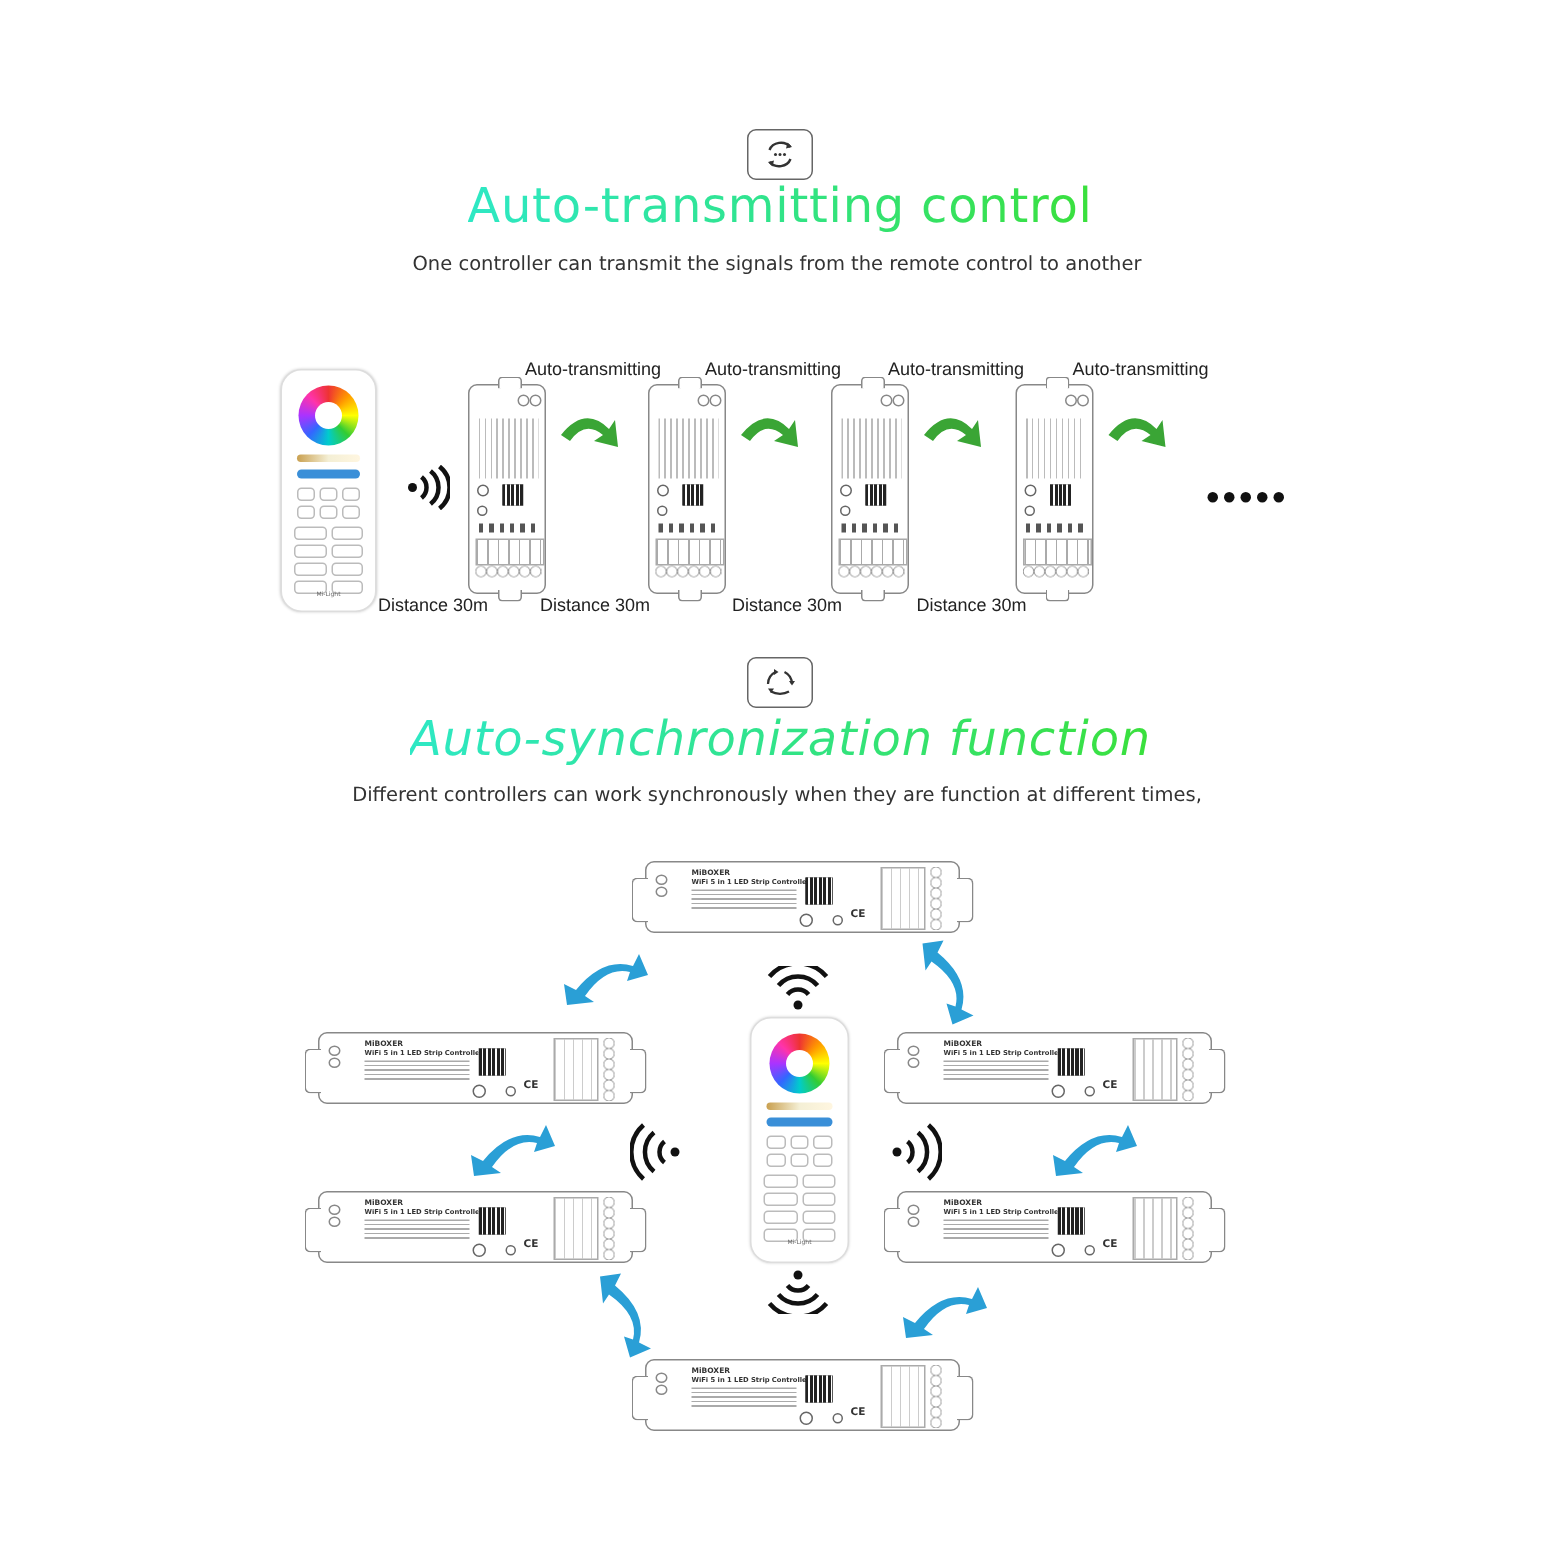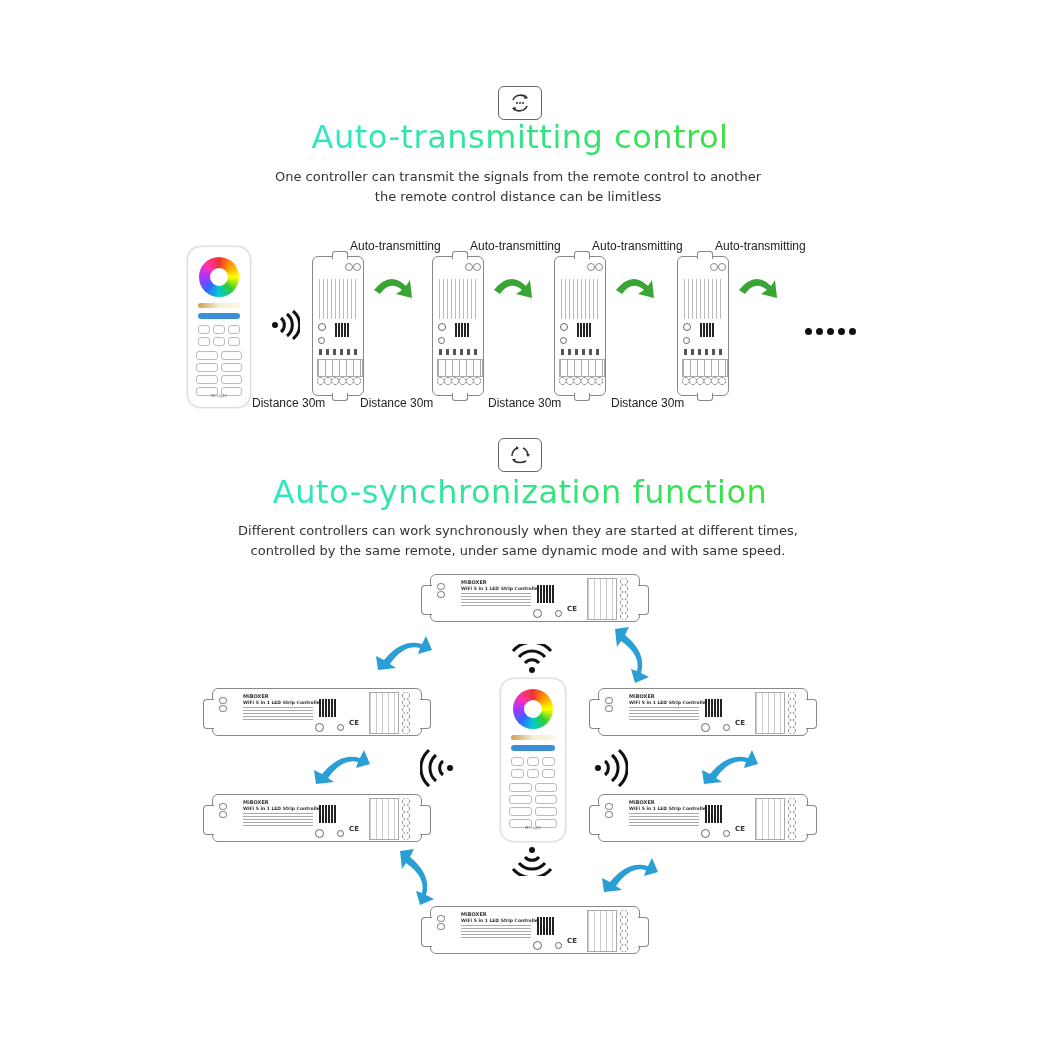--- a/index.html
+++ b/index.html
@@ -31,21 +31,20 @@
       <path d="M18 3 L21 6 L17 7Z" fill="#333"></path>
       <path d="M8 19 L5 16 L9 15Z" fill="#333"></path>
       <circle cx="10" cy="11" r="1" fill="#333"></circle>
       <circle cx="13" cy="11" r="1" fill="#333"></circle>
       <circle cx="16" cy="11" r="1" fill="#333"></circle>
     </svg>
 </div>
 <div class="abs title" style="top:118px;"><span>Auto-transmitting control</span></div>
 <div class="abs desc" style="top:167px;">
   <div>One controller can transmit the signals from the remote control to another</div>
-  <div>the remote control distance can be limitless</div>
 </div>
 
 <div class="abs remote" style="left:187px;top:246px;width:62px;height:160px;">
   <div class="abs ring" style="left:11px;top:10px;width:40px;height:40px;">
       <div class="ring-in" style="left:11px;top:11px;width:18px;height:18px;"></div>
     </div>
   <div class="abs bar-warm" style="left:10px;top:56px;width:42px;"></div>
   <div class="abs bar-blue" style="left:10px;top:66px;width:42px;"></div>
   <div class="abs" style="left:10px;top:78px;width:42px;display:grid;grid-template-columns:repeat(3,1fr);gap:3px;">
     <div class="key"></div>
@@ -157,24 +156,23 @@
 <div class="abs icon-box" style="left:498px;top:438px;">
   <svg width="26" height="22" viewBox="0 0 26 22">
       <path d="M5 12 A9 9 0 0 1 10 4" fill="none" stroke="#333" stroke-width="1.5"></path>
       <path d="M16 4 A9 9 0 0 1 21 12" fill="none" stroke="#333" stroke-width="1.5"></path>
       <path d="M7 17 A9 6 0 0 0 19 17" fill="none" stroke="#333" stroke-width="1.5"></path>
       <path d="M9 2 L12 4 L9 6Z" fill="#333"></path>
       <path d="M19 10 L21 13 L23 10Z" fill="#333"></path>
       <path d="M5 15 L7 18 L9 15Z" fill="#333"></path>
     </svg>
 </div>
-<div class="abs title" style="top:473px;"><span>Auto-synchronization function</span></div>
+<div class="abs title" style="top:473px;font-style:italic;"><span>Auto-synchronization function</span></div>
 <div class="abs desc" style="top:521px;">
-  <div>Different controllers can work synchronously when they are started at different times,</div>
-  <div>controlled by the same remote, under same dynamic mode and with same speed.</div>
+  <div>Different controllers can work synchronously when they are function at different times,</div>
 </div>
 
 <div class="abs remote" style="left:500px;top:678px;width:64px;height:162px;">
   <div class="abs ring" style="left:12px;top:10px;width:40px;height:40px;">
       <div class="ring-in" style="left:11px;top:11px;width:18px;height:18px;"></div>
     </div>
   <div class="abs bar-warm" style="left:10px;top:56px;width:44px;"></div>
   <div class="abs bar-blue" style="left:10px;top:66px;width:44px;"></div>
   <div class="abs" style="left:10px;top:78px;width:44px;display:grid;grid-template-columns:repeat(3,1fr);gap:3px;">
     <div class="key"></div>

